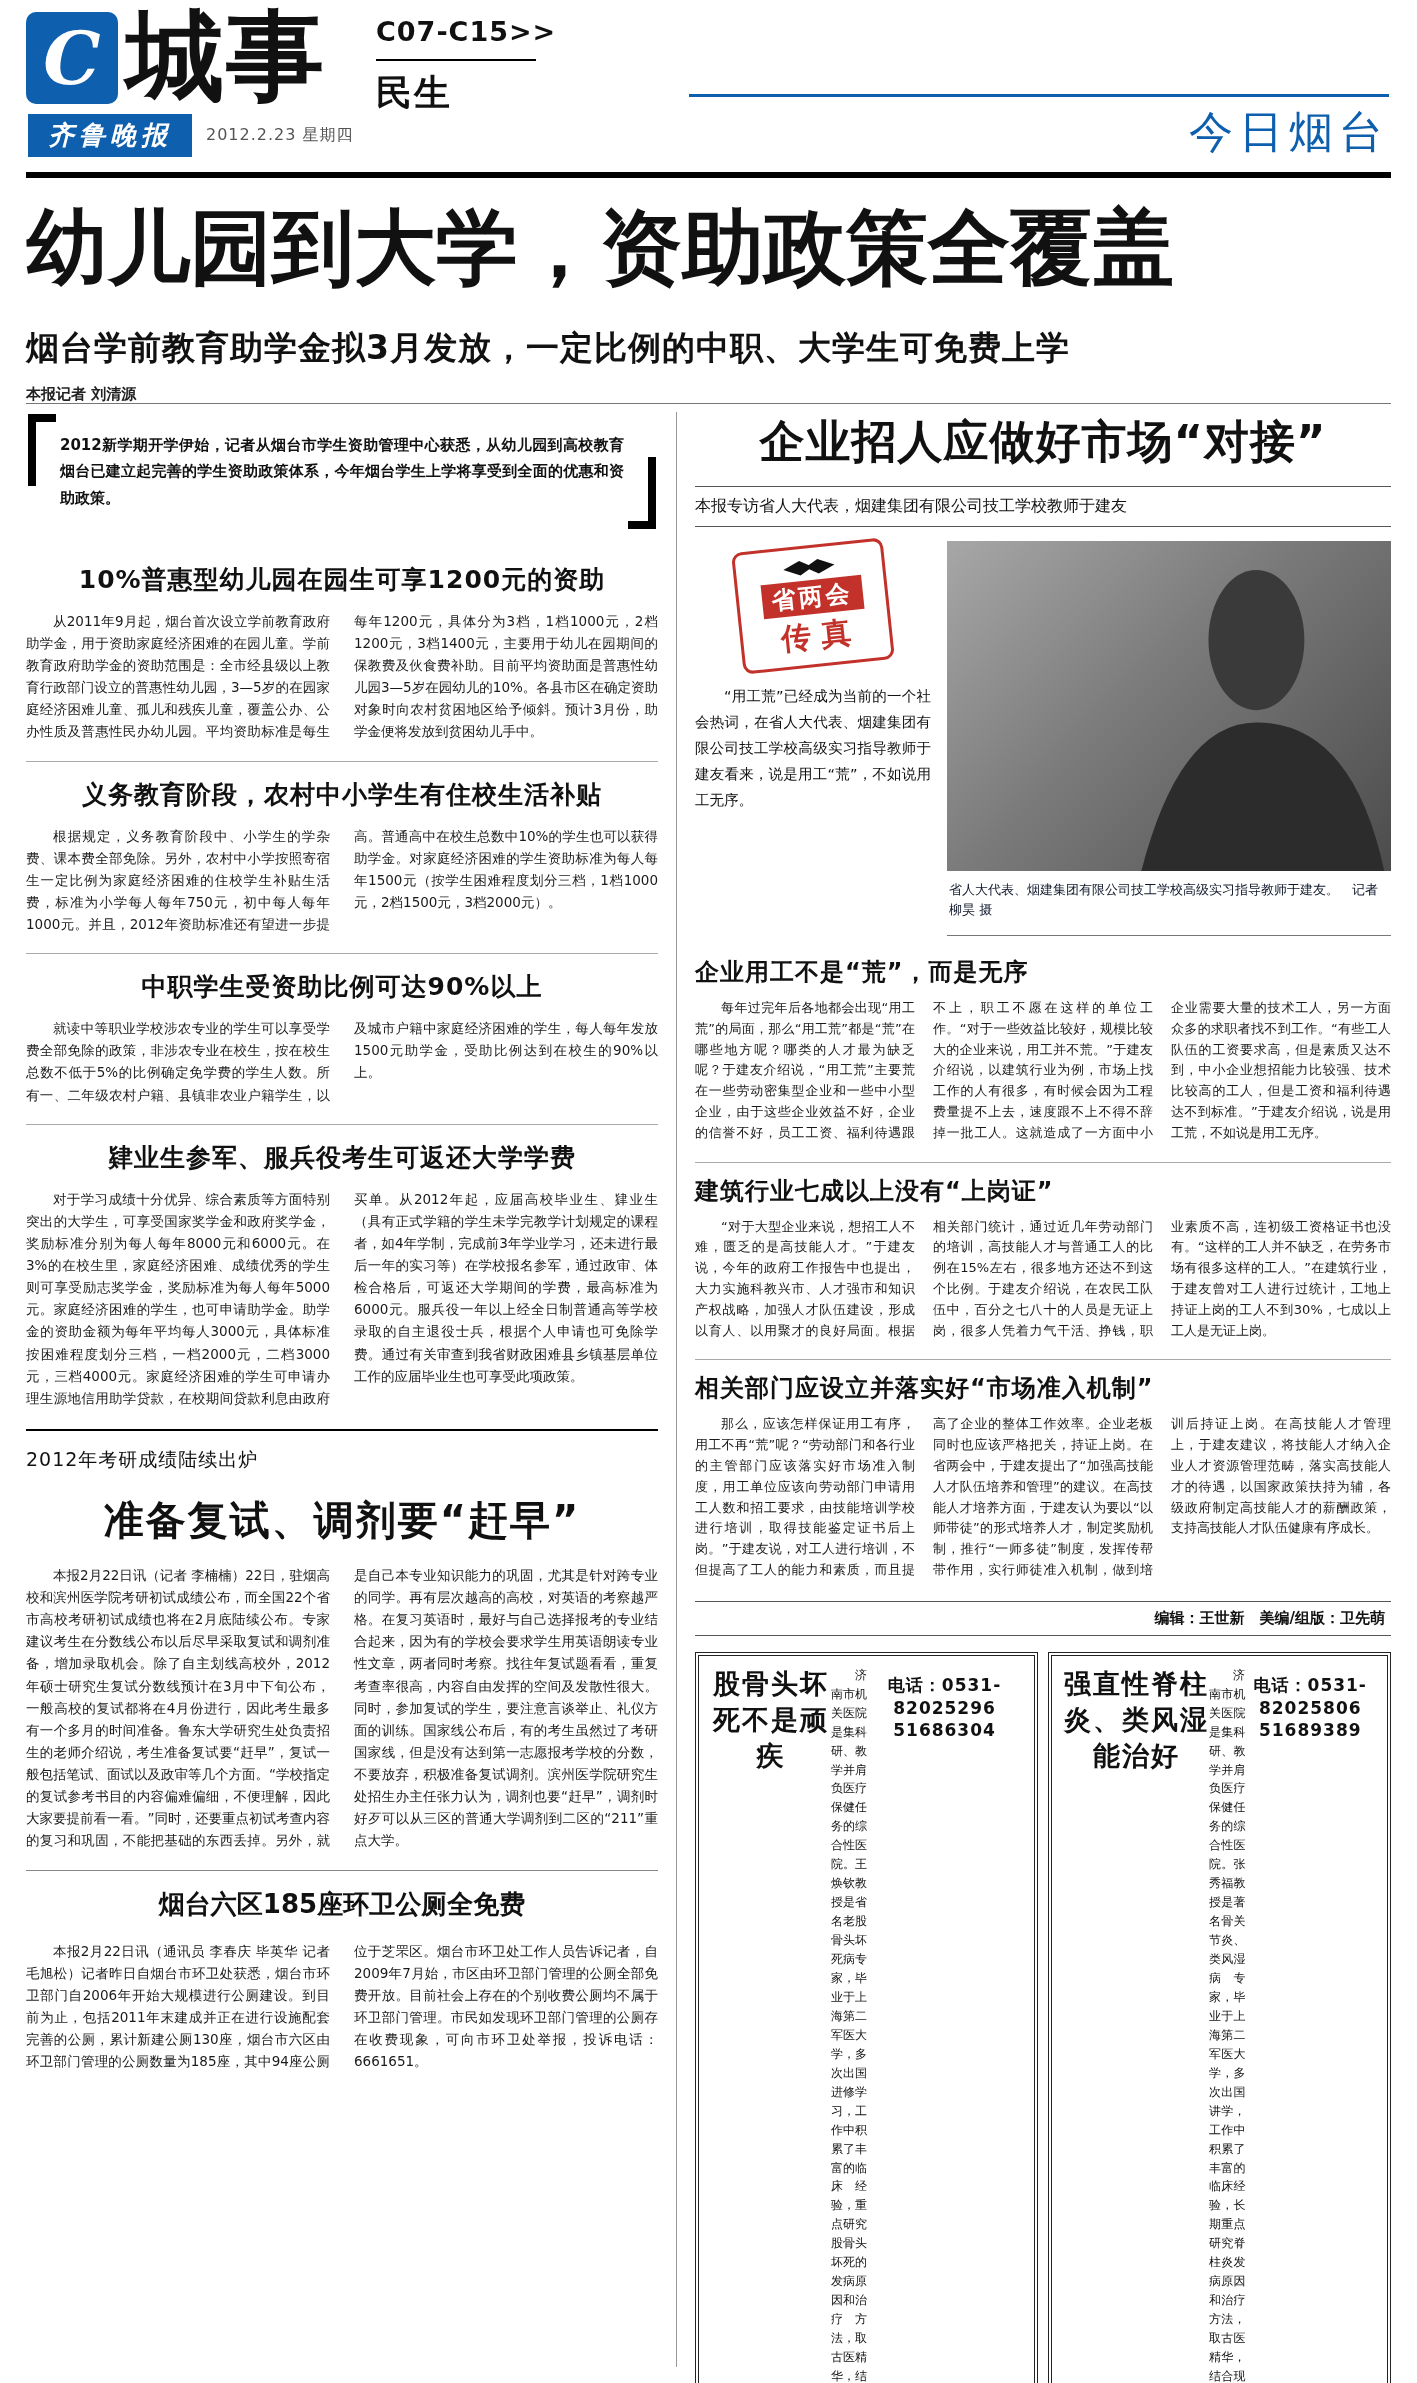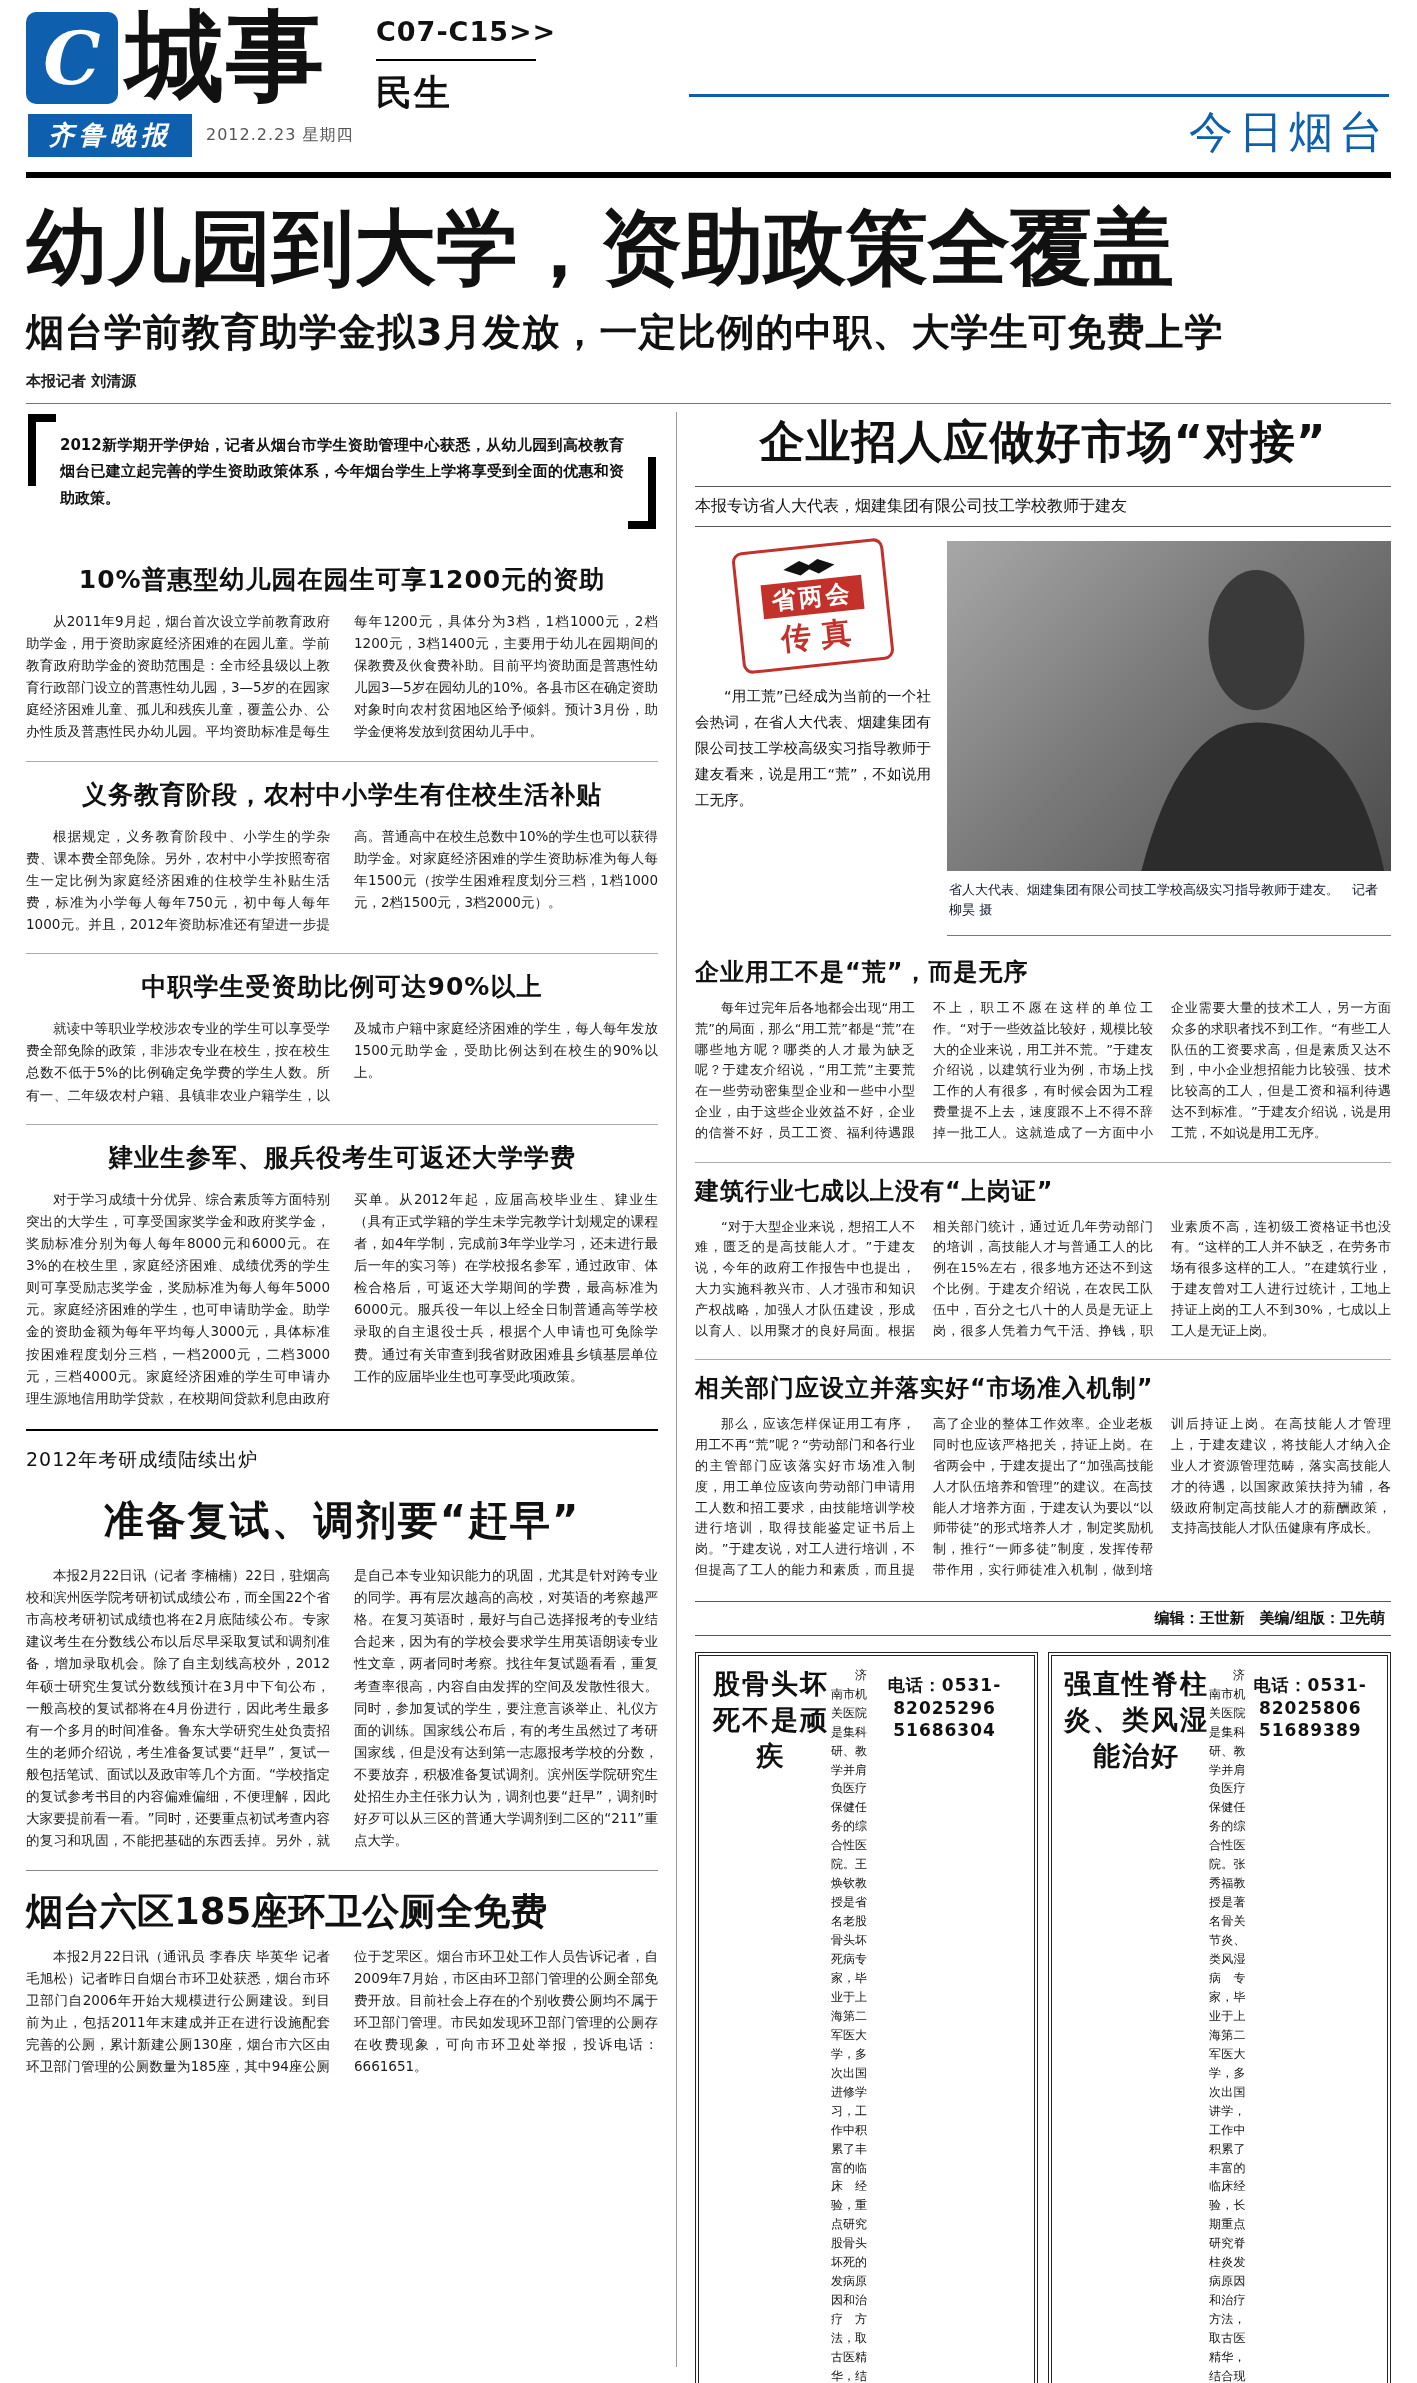--- a/index.html
+++ b/index.html
@@ -21,42 +21,42 @@
   .edition{color:#0e5fae;font-size:44px;font-weight:normal;letter-spacing:6px}
   .paper-row{position:absolute;left:28px;top:114px;display:flex;align-items:center;gap:14px}
   .paper-logo{background:#0e5fae;color:#fff;font-family:"DejaVu Serif","Liberation Serif",serif;font-style:italic;
               font-weight:bold;font-size:26px;padding:4px 20px;letter-spacing:5px}
   .paper-date{color:#555;font-size:16px;letter-spacing:1px}
   .thick-rule{position:absolute;left:26px;right:26px;top:172px;border-top:6px solid #000}
 
   
   .lead-block{position:absolute;top:186px;left:26px;right:26px;height:218px;border-bottom:1px solid #777;padding-top:8px}
   .main-headline{font-size:82px;font-weight:bold;white-space:nowrap;letter-spacing:0}
-  .sub-headline{font-size:38px;font-weight:600;margin-top:3px;letter-spacing:1px}
+  .sub-headline{font-size:33px;font-weight:600;margin-top:22px;letter-spacing:1px}
   .byline{font-size:15px;margin-top:14px;font-weight:bold;color:#222}
 
   
   .content{position:absolute;top:412px;left:26px;right:26px;bottom:16px;display:flex;gap:18px}
   .col-left{width:632px;flex:none}
   .vdivider{width:1px;background:#999;flex:none}
   .col-right{flex:1;min-width:0}
 
   
   .intro-box{position:relative;padding:18px 32px;margin:2px 2px 18px;font-size:15px;font-weight:bold;line-height:1.75;text-align:justify}
   .intro-box::before{content:"";position:absolute;left:0;top:0;width:20px;height:64px;border-left:8px solid #000;border-top:8px solid #000}
   .intro-box::after{content:"";position:absolute;right:0;bottom:0;width:20px;height:64px;border-right:8px solid #000;border-bottom:8px solid #000}
   .lsec{padding:16px 0 18px;border-top:1px solid #aaa}
   section.lsec:first-of-type{border-top:none}
   .lsec h3{font-size:25px;text-align:center;margin-bottom:14px;letter-spacing:1px}
   .body2{column-count:2;column-gap:24px;font-size:13.5px;line-height:1.64;text-align:justify;text-indent:2em;color:#1a1a1a}
   .exam{border-top:2px solid #000;padding:16px 0 18px;margin-top:2px}
   .kicker{font-size:19px;margin-bottom:20px;letter-spacing:1px}
   .exam h2{font-size:40px;text-align:center;letter-spacing:2px;margin-bottom:16px;font-weight:bold}
   .toilet{border-top:1px solid #888;padding-top:16px}
-  .toilet h2{font-size:37px;margin-bottom:8px;font-weight:bold}
+  .toilet h2{font-size:26px;text-align:center;margin-bottom:18px;font-weight:bold}
 
   
   .r-headline{font-size:45px;font-weight:bold;text-align:center;letter-spacing:1px;margin:0 0 14px}
   .r-byline{border-top:1px solid #555;border-bottom:1px solid #555;padding:9px 0;text-align:left;font-size:16px;margin-bottom:14px}
   .photo-row{display:flex;gap:16px}
   .photo-left{width:236px;flex:none}
   .stamp{width:152px;height:122px;border:3px solid #c2322a;border-radius:10px;transform:rotate(-6deg);
          margin:4px auto 16px;display:flex;flex-direction:column;align-items:center;justify-content:center;gap:2px;background:#fff}
   .stamp-hands{width:70px;height:22px}
   .stamp-t1{background:#c2322a;color:#fff;font-size:24px;font-weight:bold;padding:1px 10px;letter-spacing:3px}

